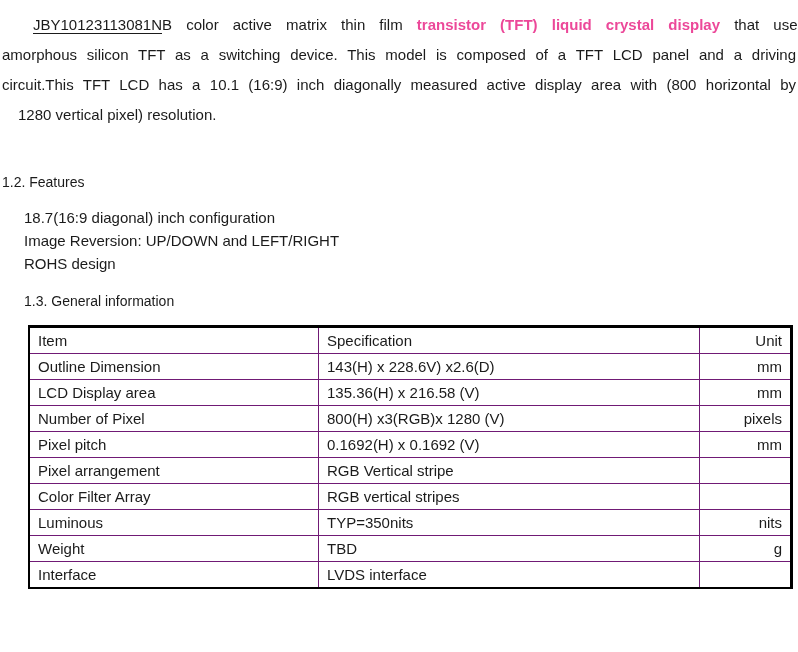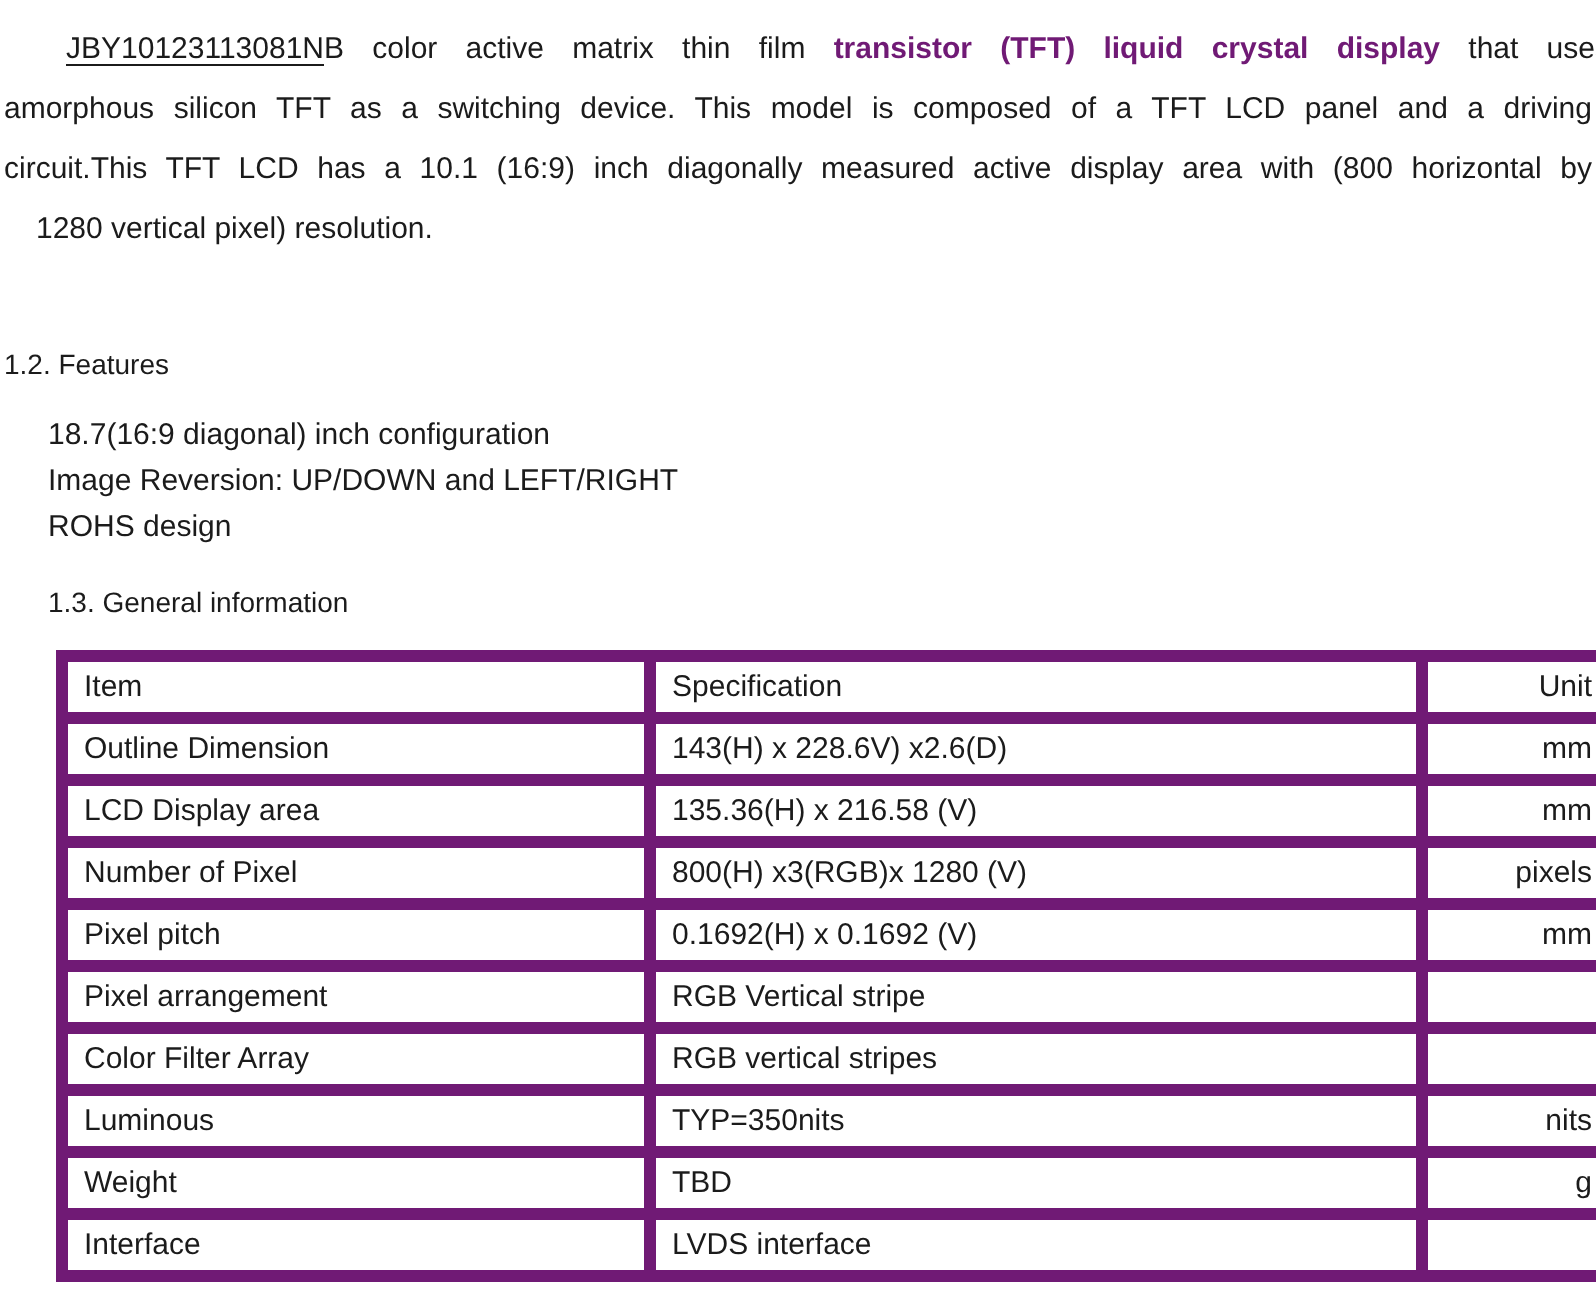--- a/index.html
+++ b/index.html
@@ -55,40 +55,40 @@
   table.spec {
     border-collapse: collapse;
     table-layout: fixed;
     margin: 12px 0 0 28px;
     width: 742px;
     border-style: solid;
     border-color: #000;
     border-width: 3px 3px 2px 2px;
   }
   table.spec th, table.spec td {
-    border: 6px solid #701a75;
+    border: 1px solid #701a75;
     font-size: 15px;
     font-weight: normal;
     height: 25px;
     padding: 0 8px;
     text-align: left;
     overflow: hidden;
     white-space: nowrap;
   }
   table.spec .c0 { width: 272px; }
   table.spec .c1 { width: 364px; }
   table.spec .c2 { width: 74px; text-align: right; }
 </style>
 </head>
 <body>
 
 <div class="page">
 
   <div class="intro">
-    <div class="iline jline l1"><span class="model">JBY10123113081N</span><span>B</span><span> color active matrix thin film </span><span class="blue" style="color: #701a75;">transistor (TFT) liquid crystal display</span><span> that uses</span></div>
+    <div class="iline jline l1"><span class="model">JBY10123113081N</span><span>B</span><span> color active matrix thin film </span><span class="blue" style="color: #ec4899;">transistor (TFT) liquid crystal display</span><span> that uses</span></div>
     <div class="iline jline l2">amorphous silicon TFT as a switching device. This model is composed of a TFT LCD panel and a driving</div>
     <div class="iline jline l3">circuit.This TFT LCD has a 10.1 (16:9) inch diagonally measured active display area with (800 horizontal by</div>
     <div class="iline l4">1280 vertical pixel) resolution.</div>
   </div>
 
   <h2 class="sec-heading h-features">1.2. Features</h2>
 
   <div class="feature-list">
       <div class="feature-item">18.7(16:9 diagonal) inch configuration</div>
       <div class="feature-item">Image Reversion: UP/DOWN and LEFT/RIGHT</div>

